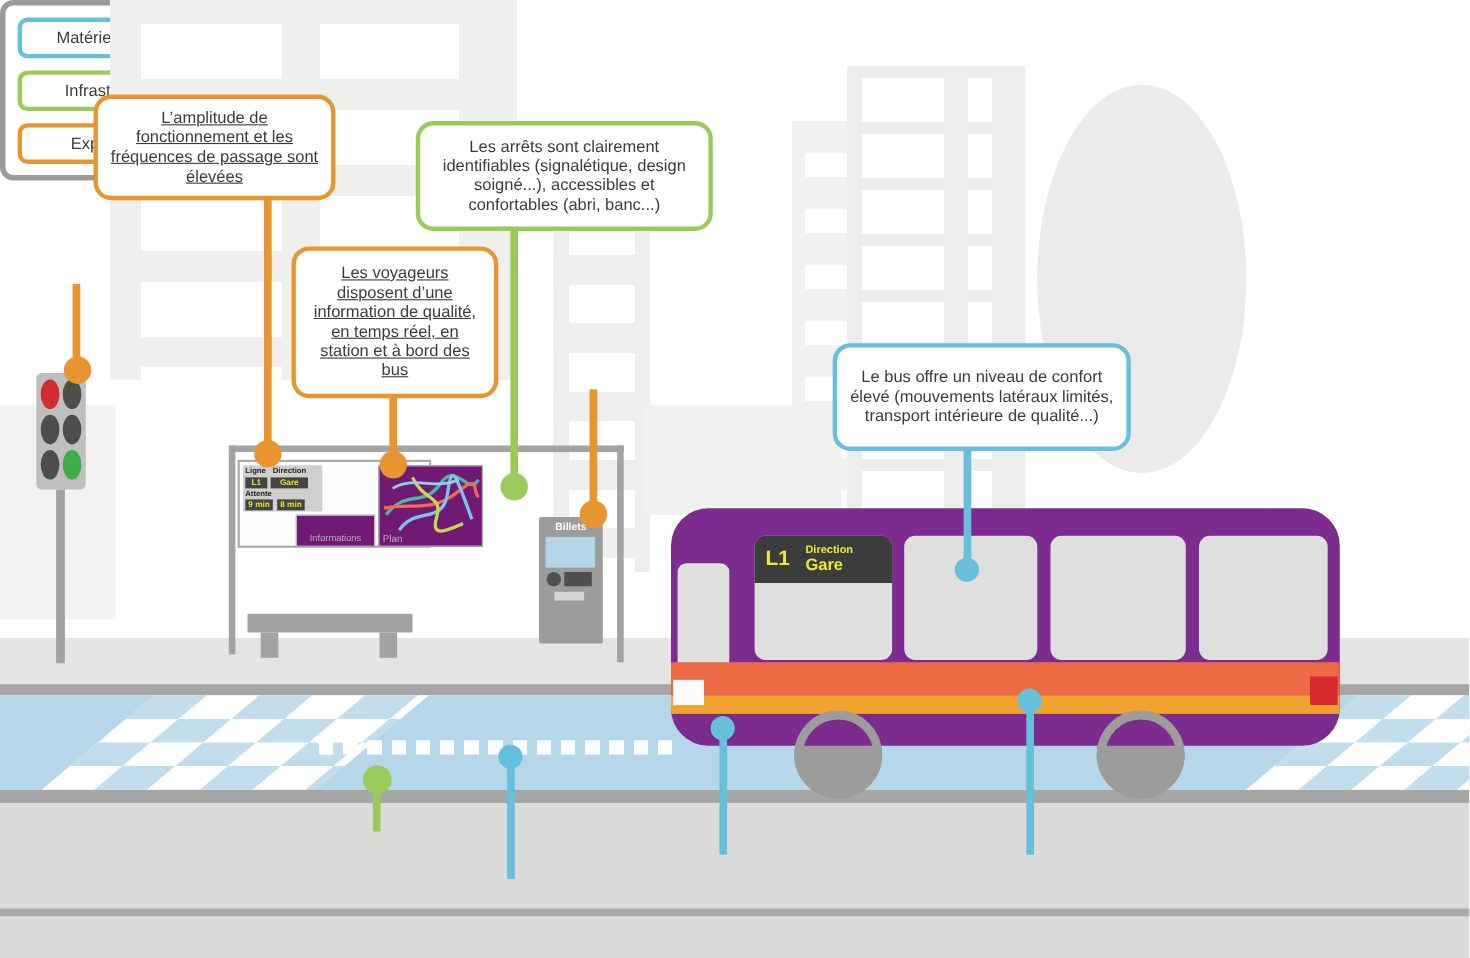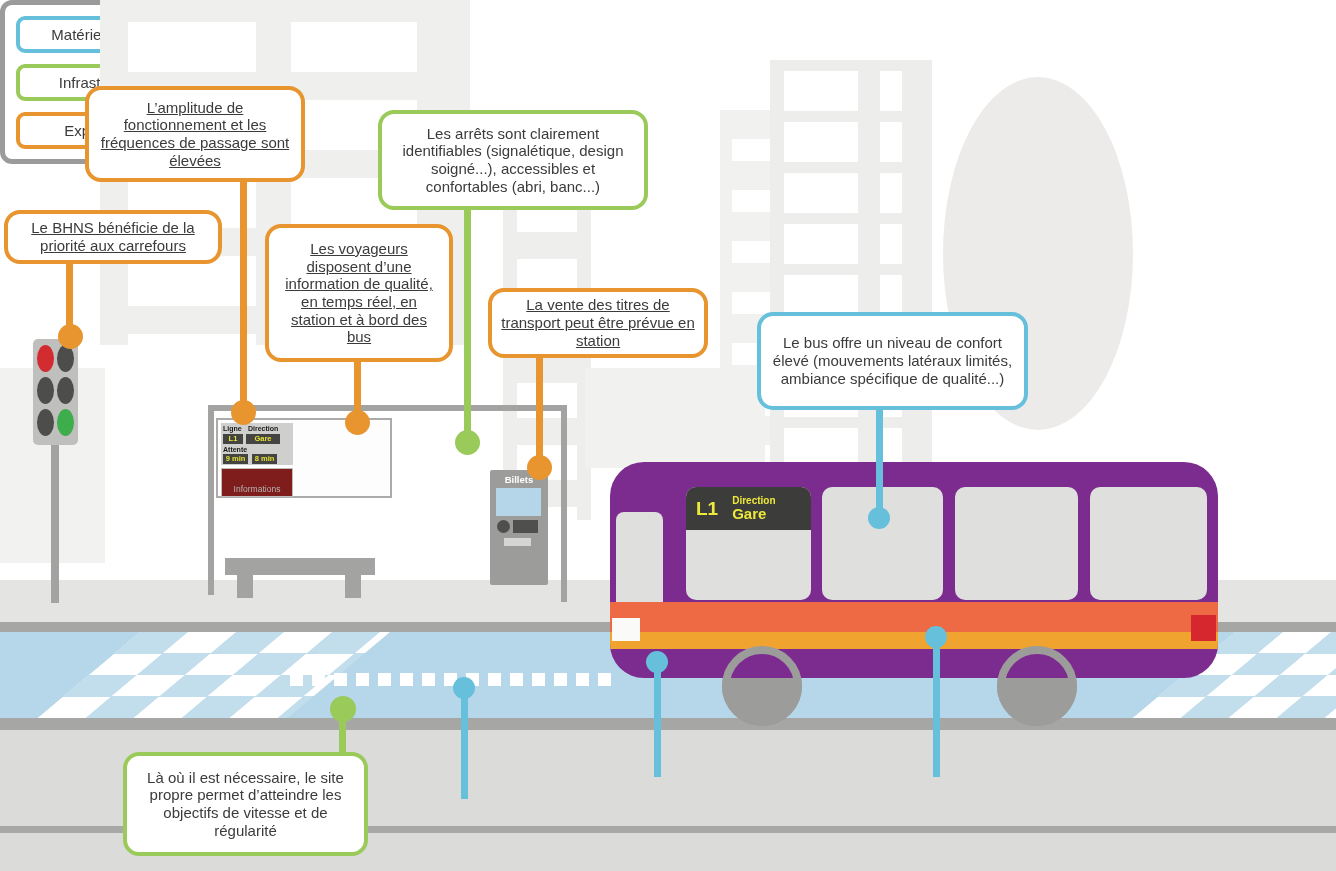--- a/index.html
+++ b/index.html
@@ -51,21 +51,21 @@
   .gray{background:#a3a3a2;}
   .tl-body{left:33px;top:339px;width:45px;height:106px;background:#bfbfbd;border-radius:5px;z-index:5;}
   .tl-light{position:absolute;width:17px;height:27px;border-radius:50%;background:#4d4d4b;}
   .tl-pole{left:51px;top:445px;width:8px;height:158px;z-index:5;}
   .shelter-bar{z-index:5;background:#a3a3a2;}
   .board{left:216px;top:418px;width:176px;height:80px;background:#fdfdfd;border:2px solid #ababaa;z-index:6;}
   .disp{left:3px;top:3px;width:72px;height:42px;background:#cfcfcd;}
   .disp-lbl{position:absolute;font-size:7px;font-weight:bold;color:#1a1a1a;line-height:1;}
   .disp-cell{position:absolute;height:10px;background:#444442;color:#e8e332;font-size:7.5px;font-weight:bold;
              line-height:10px;text-align:center;}
-  .subbox{position:absolute;background:#7f1d1d;border:1px solid #bdbdbc;color:#b3b3b1;}
+  .subbox{position:absolute;background:#701a75;border:1px solid #bdbdbc;color:#b3b3b1;margin-left:48px;}
   .bench-slab{left:225px;top:558px;width:150px;height:17px;z-index:5;}
   .bench-leg{top:575px;width:16px;height:23px;z-index:5;}
   .tvm{left:490px;top:470px;width:58px;height:115px;background:#9c9c9b;border-radius:2px;z-index:6;}
   .tvm-title{position:absolute;left:0;top:4px;width:100%;text-align:center;color:#fff;font-weight:bold;font-size:9.5px;}
   .tvm-screen{position:absolute;left:6px;top:18px;width:45px;height:28px;background:#b5d6e8;}
   .tvm-knob{position:absolute;left:7px;top:50px;width:13px;height:13px;border-radius:50%;background:#4f4f4d;}
   .tvm-slotd{position:absolute;left:23px;top:50px;width:25px;height:13px;background:#4f4f4d;}
   .tvm-slotl{position:absolute;left:14px;top:68px;width:27px;height:8px;background:#d5d5d4;}
 
   
@@ -149,20 +149,30 @@
       <span class="disp-lbl" style="left:2px;top:2px;">Ligne</span>
       <span class="disp-lbl" style="left:27px;top:2px;">Direction</span>
       <span class="disp-cell" style="left:2px;top:11px;width:20px;">L1</span>
       <span class="disp-cell" style="left:25px;top:11px;width:34px;">Gare</span>
       <span class="disp-lbl" style="left:2px;top:23px;">Attente</span>
       <span class="disp-cell" style="left:2px;top:31px;width:25px;">9 min</span>
       <span class="disp-cell" style="left:31px;top:31px;width:25px;">8 min</span>
     </div>
     <div class="subbox" style="left:3px;top:48px;width:72px;height:29px;display:flex;align-items:flex-end;justify-content:center;font-size:8.5px;padding-bottom:2px;">
       <span>Informations</span>
+    </div>
+    <div class="subbox" style="left:78px;top:3px;width:95px;height:74px;">
+      <svg width="93" height="60" style="position:absolute;left:0;top:2px;">
+        <path d="M6,42 C24,18 40,36 55,14 S80,26 90,10" stroke="#4cb8a0" stroke-width="3" fill="none"></path>
+        <path d="M4,36 C26,31 48,40 70,22 S84,20 90,26" stroke="#ee6a50" stroke-width="3" fill="none"></path>
+        <path d="M18,56 C32,34 58,52 62,22 S70,8 84,46" stroke="#7fc3e8" stroke-width="3" fill="none"></path>
+        <path d="M30,8 C40,30 58,24 52,44 S62,56 76,50" stroke="#c5d94e" stroke-width="3" fill="none"></path>
+        <path d="M12,18 C32,6 52,20 72,10" stroke="#8fd0e8" stroke-width="2.5" fill="none"></path>
+      </svg>
+      <span style="position:absolute;left:3px;bottom:1px;font-size:9px;">Plan</span>
     </div>
   </div>
 
   <div class="abs bench-slab gray"></div>
   <div class="abs bench-leg gray" style="left:237px;"></div>
   <div class="abs bench-leg gray" style="left:345px;"></div>
 
   <div class="abs tvm">
     <span class="tvm-title">Billets</span>
     <div class="tvm-screen"></div>
@@ -210,26 +220,23 @@
   <div class="cline c-green" style="left:339px;top:709px;height:47px;"></div>
   <div class="cdot c-green" style="left:330px;top:696px;width:26px;height:26px;"></div>
   <div class="cline c-blue" style="left:461px;top:688px;height:111px;"></div>
   <div class="cdot c-blue" style="left:453px;top:677px;width:22px;height:22px;"></div>
   <div class="cline c-blue" style="left:654px;top:662px;height:115px;"></div>
   <div class="cdot c-blue" style="left:646px;top:651px;width:22px;height:22px;"></div>
   <div class="cline c-blue" style="left:933px;top:637px;height:140px;"></div>
   <div class="cdot c-blue" style="left:925px;top:626px;width:22px;height:22px;"></div>
 
   <div class="callout bo" style="left:85px;top:86px;width:220px;height:96px;">L’amplitude de fonctionnement et les fréquences de passage sont élevées</div>
-  <div class="callout bo" style="left:4px;top:210px;width:218px;height:54px;">Le BHNS bénéficie de la priorité aux carrefours</div>
   <div class="callout bo" style="left:265px;top:224px;width:188px;height:138px;">Les voyageurs disposent d’une information de qualité, en temps réel, en station et à bord des bus</div>
   <div class="callout bg-" style="left:378px;top:110px;width:270px;height:100px;">Les arrêts sont clairement identifiables (signalétique, design soigné...), accessibles et confortables (abri, banc...)</div>
-  <div class="callout bo" style="left:488px;top:288px;width:220px;height:70px;">La vente des titres de transport peut être prévue en station</div>
-  <div class="callout bb" style="left:757px;top:312px;width:271px;height:98px;">Le bus offre un niveau de confort élevé (mouvements latéraux limités, ambiance spécifique de qualité...)</div>
-  <div class="callout bg-" style="left:123px;top:752px;width:245px;height:104px;">Là où il est nécessaire, le site propre permet d’atteindre les objectifs de vitesse et de régularité</div>
+  <div class="callout bb" style="left:757px;top:312px;width:271px;height:98px;">Le bus offre un niveau de confort élevé (mouvements latéraux limités, transport intérieure de qualité...)</div>
 
   <div class="legend">
     <div class="legend-item" style="border-color:#66c0db;">Matériel roulant</div>
     <div class="legend-item" style="border-color:#9aca5a;">Infrastructure</div>
     <div class="legend-item" style="border-color:#e8952f;">Exploitation</div>
   </div>
 
 </div>
 
 </body></html>

